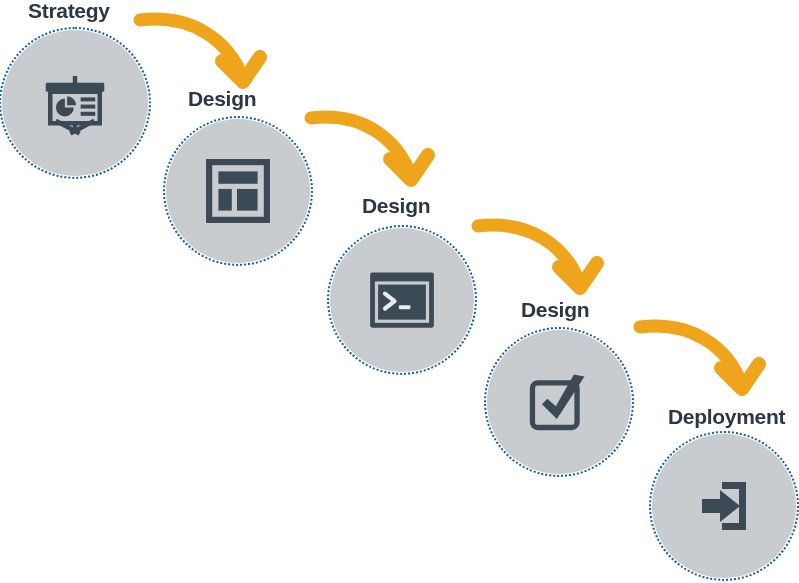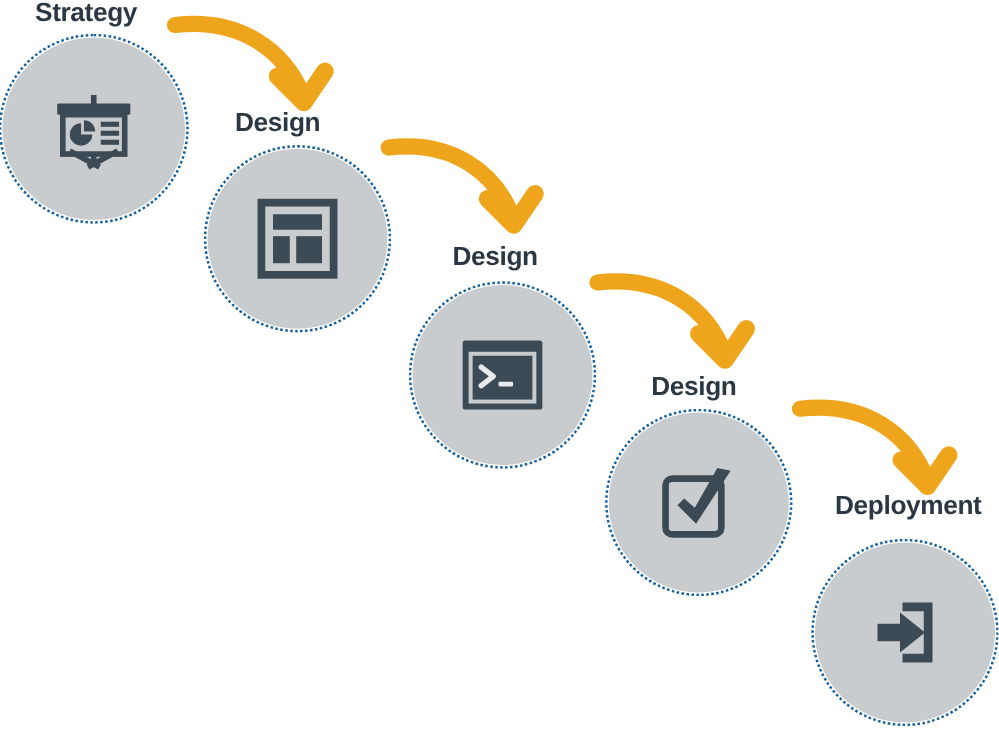--- a/index.html
+++ b/index.html
@@ -146,21 +146,21 @@
   <div class="stage-node" style="left:487px; top:330px; width:144px; height:144px;">
     <div class="stage-circle" style="width:144px; height:144px;">
       <svg class="stage-icon" width="68" height="68" viewBox="0 0 64 64" fill="none">
         <rect x="7" y="14" width="42" height="42" rx="5" stroke="#3c4a55" stroke-width="5"></rect>
         <path d="M 16 34 L 30 48 L 56 8 L 46 6 L 29 36 L 21 29 Z" fill="#3c4a55"></path>
       </svg>
     </div>
     <div class="stage-ring" style="width:150px; height:150px;"></div>
   </div>
 
-  <div class="stage-label" style="left:668px; top:394px;">Deployment</div>
+  <div class="stage-label" style="left:668px; top:406px;">Deployment</div>
   <div class="stage-node" style="left:652px; top:434px; width:144px; height:144px;">
     <div class="stage-circle" style="width:144px; height:144px;">
       <svg class="stage-icon" width="64" height="64" viewBox="0 0 64 64" fill="#3c4a55">
         <path d="M 30 8 L 54 8 L 54 56 L 30 56 L 30 49 L 47 49 L 47 15 L 30 15 Z"></path>
         <path d="M 28 16 L 48 32 L 28 48 L 28 39 L 10 39 L 10 25 L 28 25 Z"></path>
       </svg>
     </div>
     <div class="stage-ring" style="width:150px; height:150px;"></div>
   </div>
 

